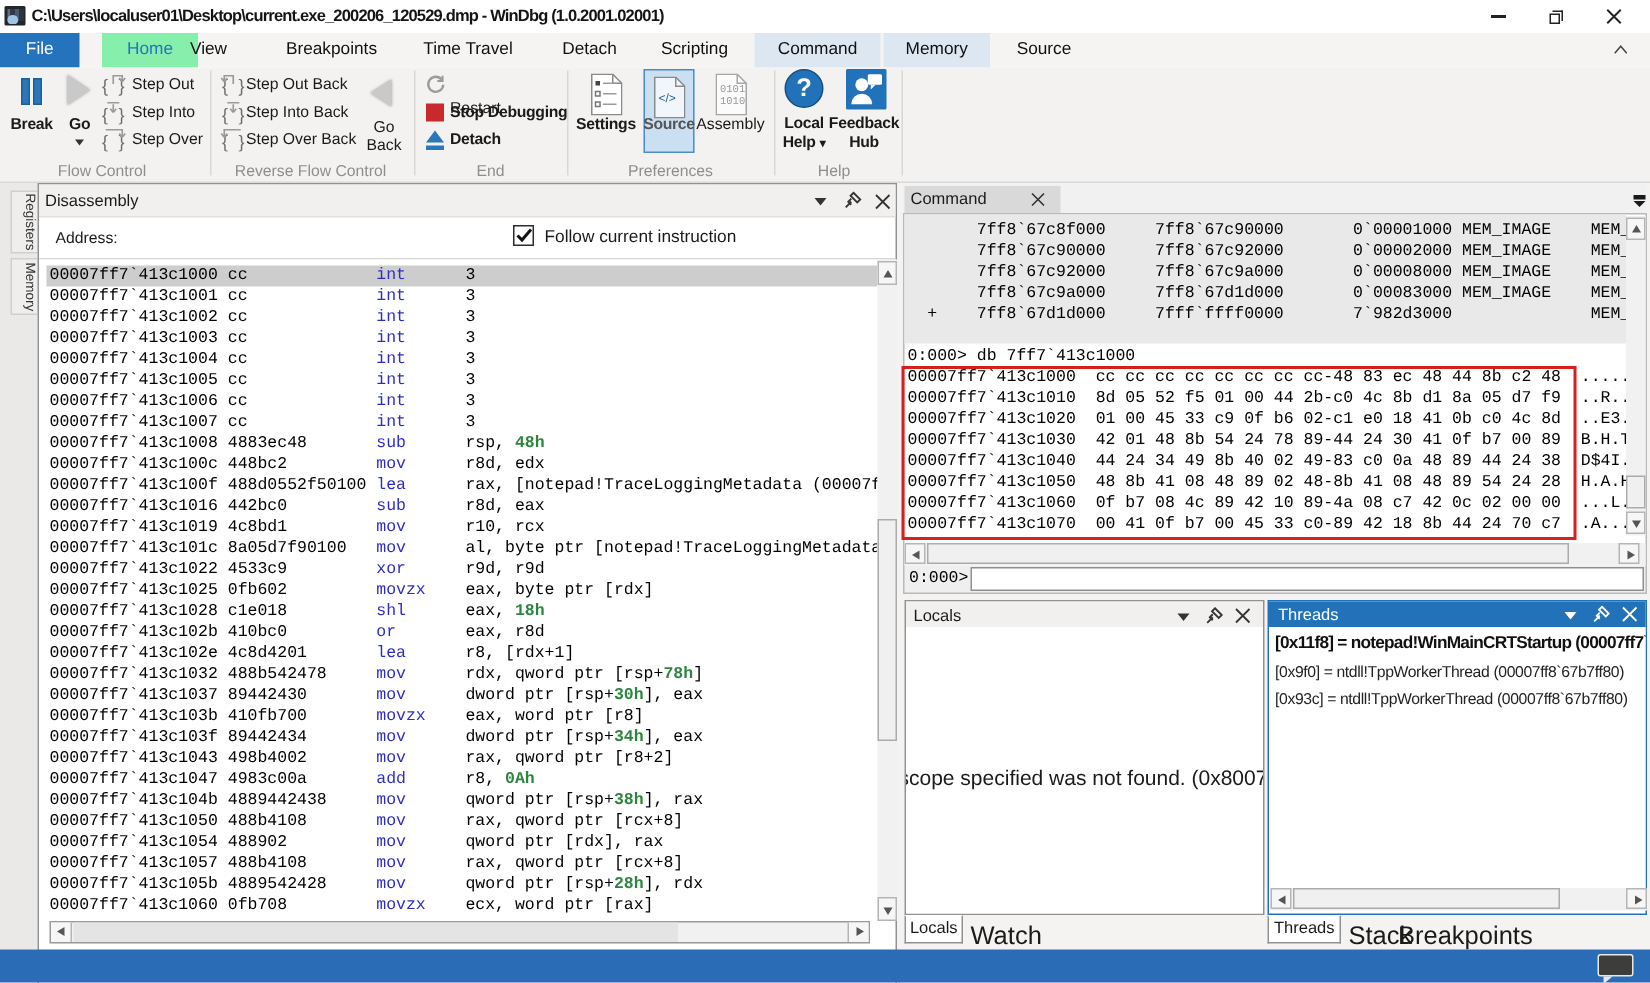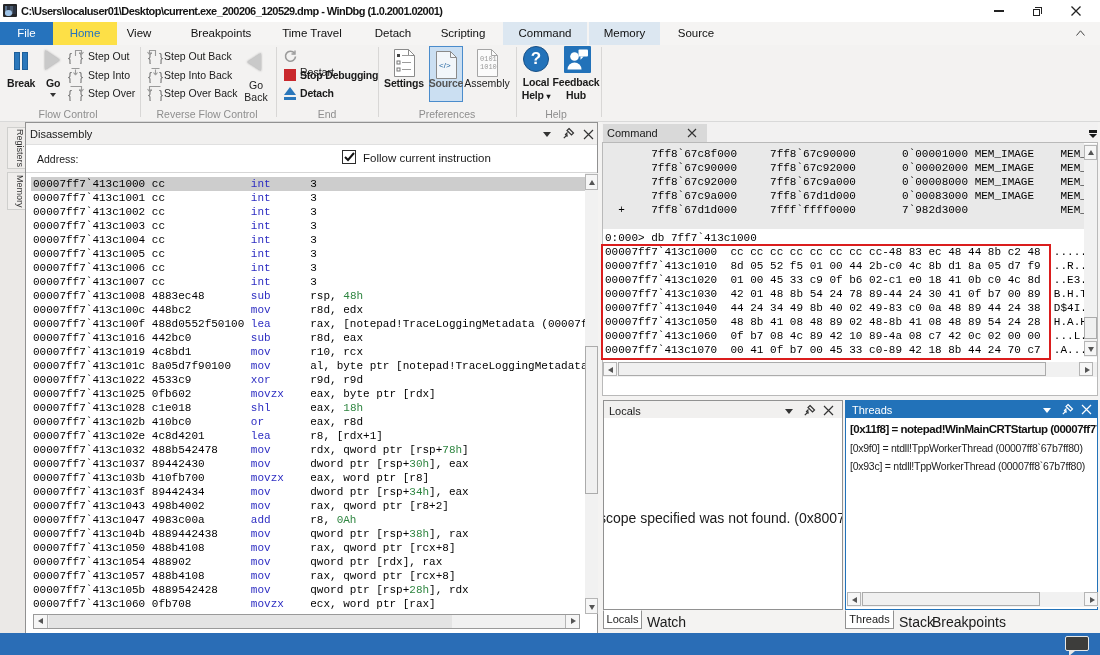--- a/index.html
+++ b/index.html
@@ -1,56 +1,56 @@
 <!DOCTYPE html>
 <html><head><meta charset="utf-8"><style>
 *{margin:0;padding:0;box-sizing:border-box}
 html,body{width:1100px;height:655px;overflow:hidden;background:#fff;font-family:"Liberation Sans",sans-serif}
 .abs{position:absolute}
 pre{font-family:"Liberation Mono",monospace;font-size:11px;line-height:14px;margin:0}
 pre b{font-weight:normal;color:#2d2dc2}
-pre i{font-weight:normal;font-style:normal;color:#2e8540}
+pre i{font-weight:bold;font-style:normal;color:#2e8540}
 #title{left:0;top:0;width:1100px;height:22px;background:#fff}
 #tabs{left:0;top:22px;width:1100px;height:23px;background:#f5f4f3}
 .tab{top:0;height:23px;font-size:11.5px;color:#101010;text-align:center;line-height:23px}
 #ribbon{left:0;top:45px;width:1100px;height:77px;background:#f3f2f1;border-bottom:1px solid #d9d9d9}
 .gsep{top:2px;height:70px;width:1px;background:#d8d7d6}
 .glabel{top:63px;font-size:10.5px;color:#8e8e8e;text-align:center}
 .gray{color:#9b9b9b}
 .rlabel{font-size:10.5px;color:#1a1a1a}
 .rbold{position:absolute;font-size:10.5px;font-weight:700;letter-spacing:-0.2px;color:#1a1a1a}
 #work{left:0;top:122px;width:1100px;height:511px;background:#f4f3f2}
 .panel{background:#fff;border:1px solid #919191}
 .phead{font-size:11px;color:#1a1a1a}
 .sbtn{position:absolute;background:#f6f6f6;border:1px solid #b5b5b5}
 .thumb{position:absolute;background:#f0f0f0;border:1px solid #ababab}
 .tri{position:absolute;width:0;height:0}
 #status{left:0;top:633px;width:1100px;height:22px;background:#2a6db6}
 .vtab{position:absolute;writing-mode:vertical-rl;font-size:9px;color:#333;background:#f0eeec;border:1px solid #cfcfcd;text-align:center}
 .btab{position:absolute;font-size:11px;color:#1a1a1a;background:#fff;border:1px solid #919191;border-top:1px solid #fff;line-height:17px;text-align:center}
-.btxt{position:absolute;font-size:14px;color:#1a1a1a}
+.btxt{position:absolute;font-size:17px;color:#1a1a1a}
 </style></head>
 <body>
 
 <div id="title" class="abs">
   <div class="abs" style="left:3px;top:4px;width:14px;height:13px;background:#252628;border-radius:1px"></div>
   <div class="abs" style="left:4.5px;top:5.5px;width:11px;height:8px;background:linear-gradient(90deg,#5a6f8a 0 2px,#303a4a 2px 5px,#4a5a6e 5px 8px,#2c3442 8px)"></div>
   <div class="abs" style="left:5px;top:10px;width:7px;height:6px;background:#9fc4e8;border-radius:50% 50% 40% 40%"></div>
   <div class="abs" style="left:21px;top:5px;font-size:11px;font-weight:700;letter-spacing:-0.55px;color:#141414">C:\Users\localuser01\Desktop\current.exe_200206_120529.dmp - WinDbg (1.0.2001.02001)</div>
   <div class="abs" style="left:994px;top:10px;width:10px;height:2px;background:#222"></div>
   <div class="abs" style="left:1033px;top:9px;width:7px;height:7px;border:1px solid #222;background:#fff"></div>
   <div class="abs" style="left:1035px;top:7px;width:7px;height:7px;border:1px solid #222;border-bottom:none;border-left:none"></div>
   <svg class="abs" style="left:1070px;top:5px" width="12" height="12" viewBox="0 0 12 12">
       <path d="M1.5 1.5 L10.5 10.5 M10.5 1.5 L1.5 10.5" stroke="#222" stroke-width="1.3"></path>
     </svg>
 </div>
 
 <div id="tabs" class="abs">
   <div class="abs tab" style="left:0;width:53px;background:#2673bd;color:#fff">File</div>
-  <div class="abs tab" style="left:53px;width:64px;background:#fde047;color:#2673bd">Home</div>
+  <div class="abs tab" style="left:68px;width:64px;background:#86efac;color:#2673bd">Home</div>
   <div class="abs tab" style="left:106px;width:66px">View</div>
   <div class="abs tab" style="left:183px;width:76px">Breakpoints</div>
   <div class="abs tab" style="left:270px;width:84px">Time Travel</div>
   <div class="abs tab" style="left:354px;width:78px">Detach</div>
   <div class="abs tab" style="left:432px;width:62px">Scripting</div>
   <div class="abs tab" style="left:503px;width:84px;background:#dce7f1">Command</div>
   <div class="abs tab" style="left:589px;width:71px;background:#dce7f1">Memory</div>
   <div class="abs tab" style="left:662px;width:68px">Source</div>
   <svg class="abs" style="left:1076px;top:8px" width="9" height="6" viewBox="0 0 9 6">
       <path d="M0.5 5.5 L4.5 0.8 L8.5 5.5" fill="none" stroke="#444" stroke-width="1"></path>
@@ -295,20 +295,24 @@
     </div>
     <div class="abs" style="left:1px;top:240px;width:494px;height:15px;background:#f1f1f1">
       <div class="sbtn" style="left:0;top:0px;width:14px;height:14px">
           <div class="tri" style="left:4px;top:4px;border-right:5px solid #555;border-top:3.5px solid transparent;border-bottom:3.5px solid transparent"></div>
         </div>
       <div class="thumb" style="left:15px;top:0;width:428px;height:14px"></div>
       <div class="sbtn" style="left:476px;top:0px;width:14px;height:14px">
           <div class="tri" style="left:5px;top:4px;border-left:5px solid #555;border-top:3.5px solid transparent;border-bottom:3.5px solid transparent"></div>
         </div>
     </div>
+    <div class="abs" style="left:0;top:255px;width:496px;height:19px;background:#efefef;border:1px solid #b9b9b9;border-top:none">
+      <pre class="abs" style="left:3px;top:2px">0:000&gt;</pre>
+      <div class="abs" style="left:44px;top:1px;width:449px;height:16px;background:#fff;border:1px solid #8f8f8f"></div>
+    </div>
   </div>
 
   <div class="abs panel" style="left:603px;top:278px;width:240px;height:210px">
     <div class="abs" style="left:0;top:0;width:238px;height:17px;background:#f1f0ef"></div>
     <div class="abs phead" style="left:5px;top:4px">Locals</div>
     <div class="tri" style="left:181px;top:8px;border-top:5px solid #333;border-left:4px solid transparent;border-right:4px solid transparent"></div>
     <svg class="abs" style="left:199px;top:3px" width="13" height="13" viewBox="0 0 13 13">
         <path d="M7 1.5 l4.5 4.5 l-2 2 l-4.5 -4.5 z" fill="none" stroke="#333" stroke-width="1.2"></path>
         <path d="M5.5 5.5 l-2 2 l2 2 M1.8 11.2 l3.7 -3.7" fill="none" stroke="#333" stroke-width="1.2"></path>
       </svg>

